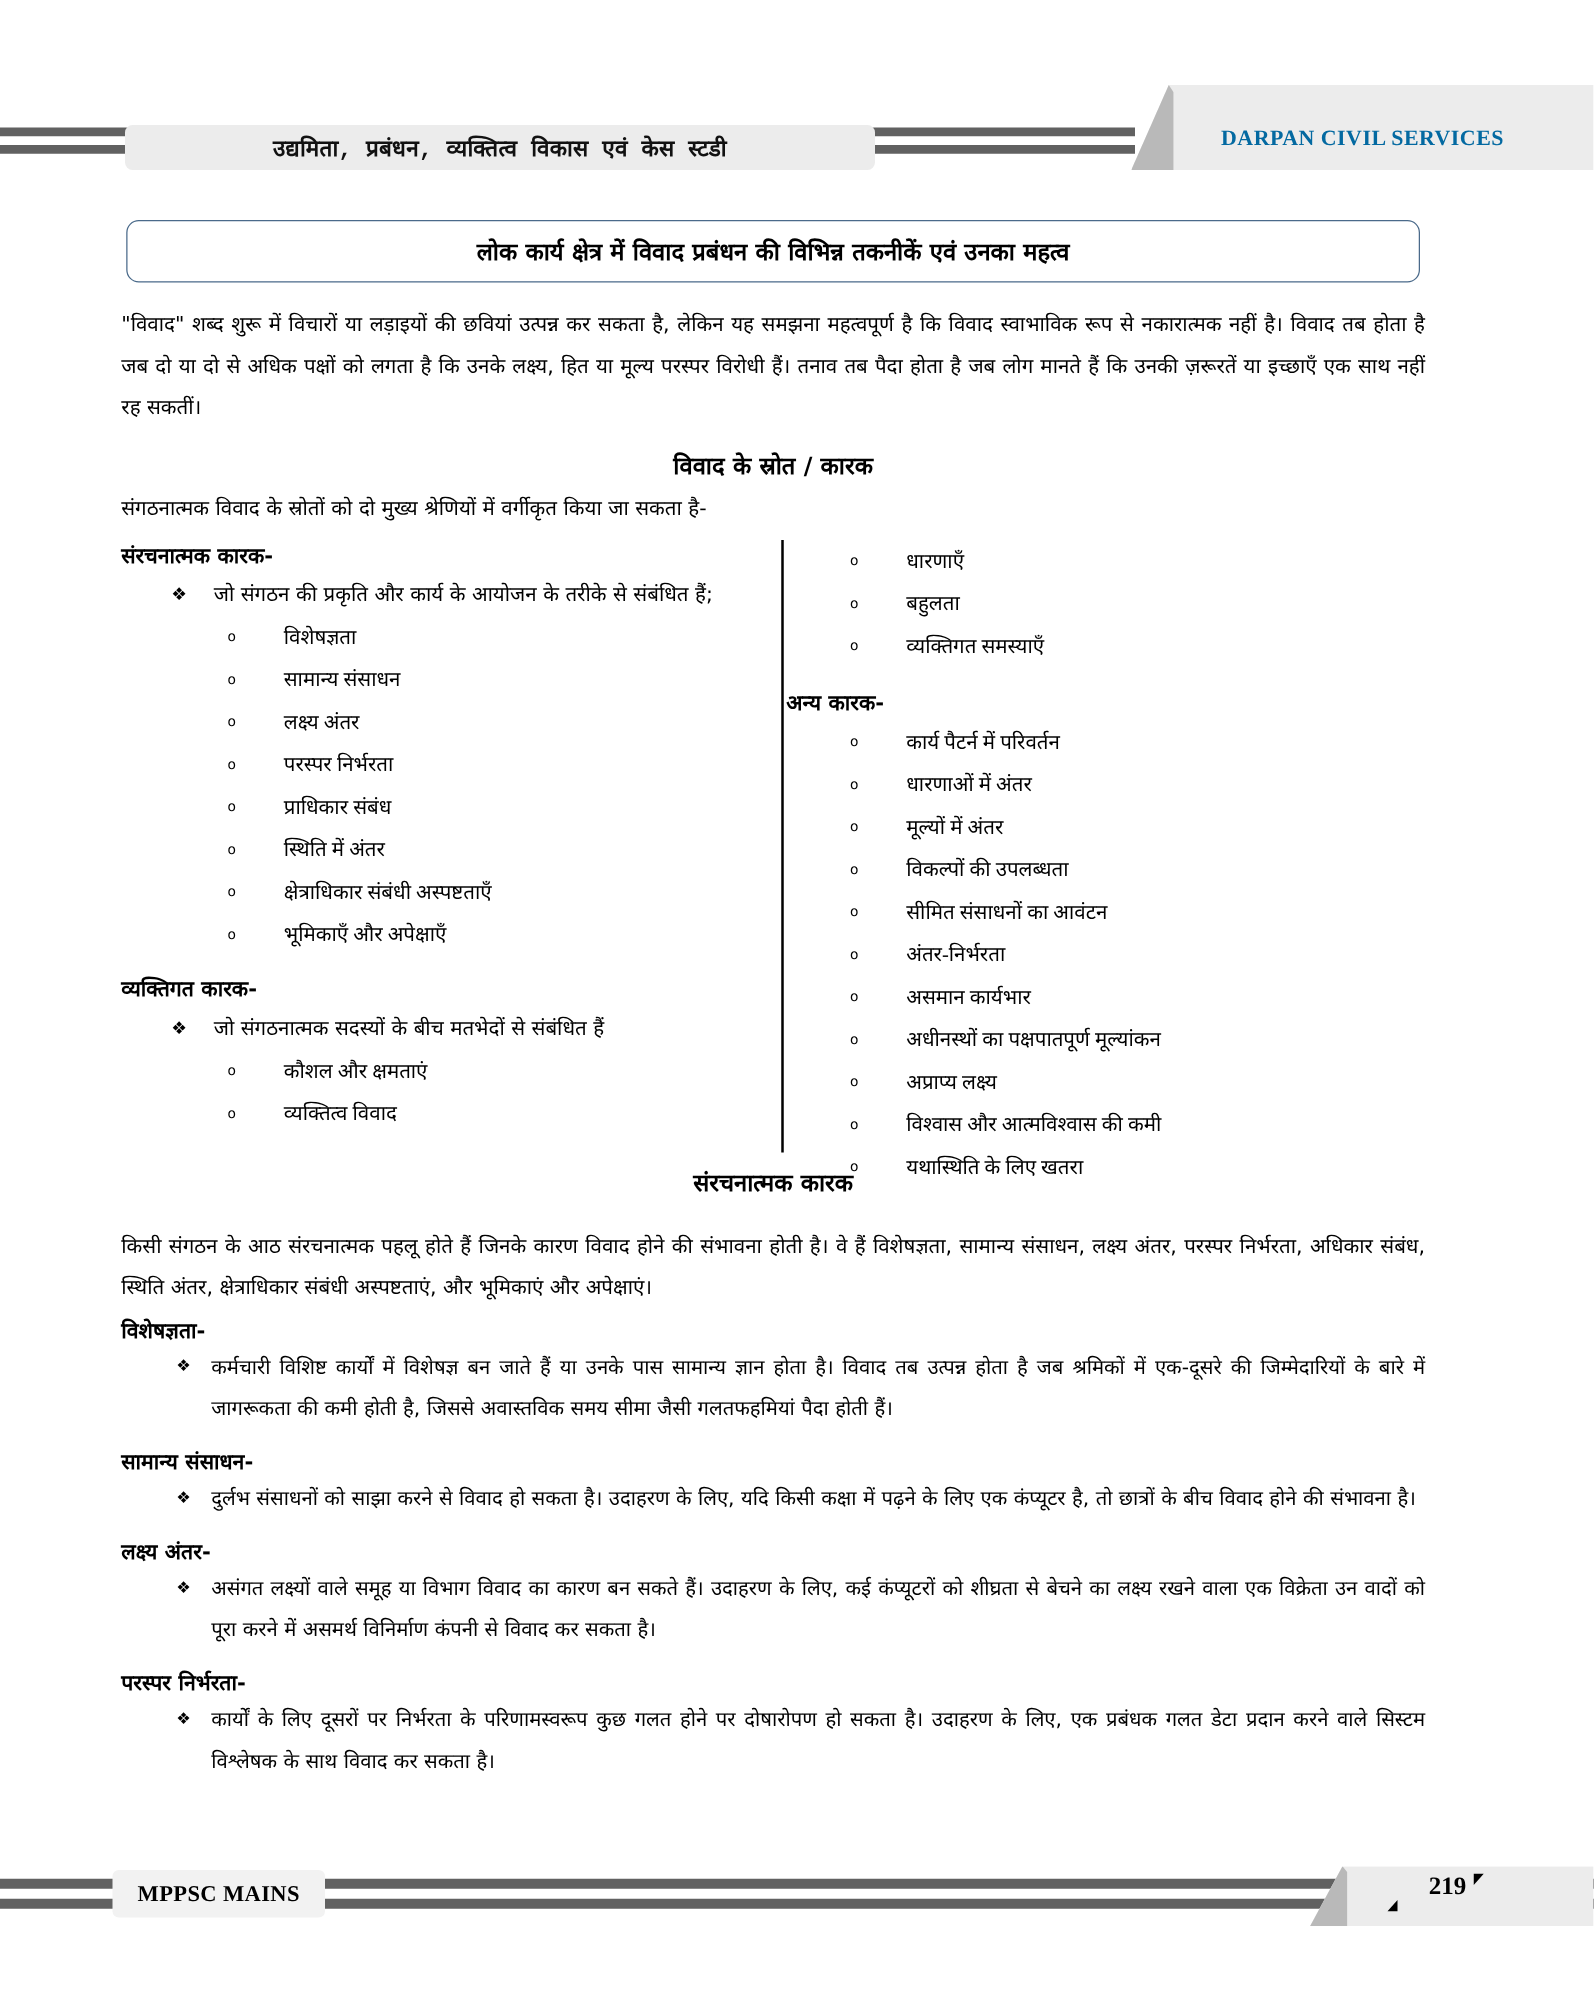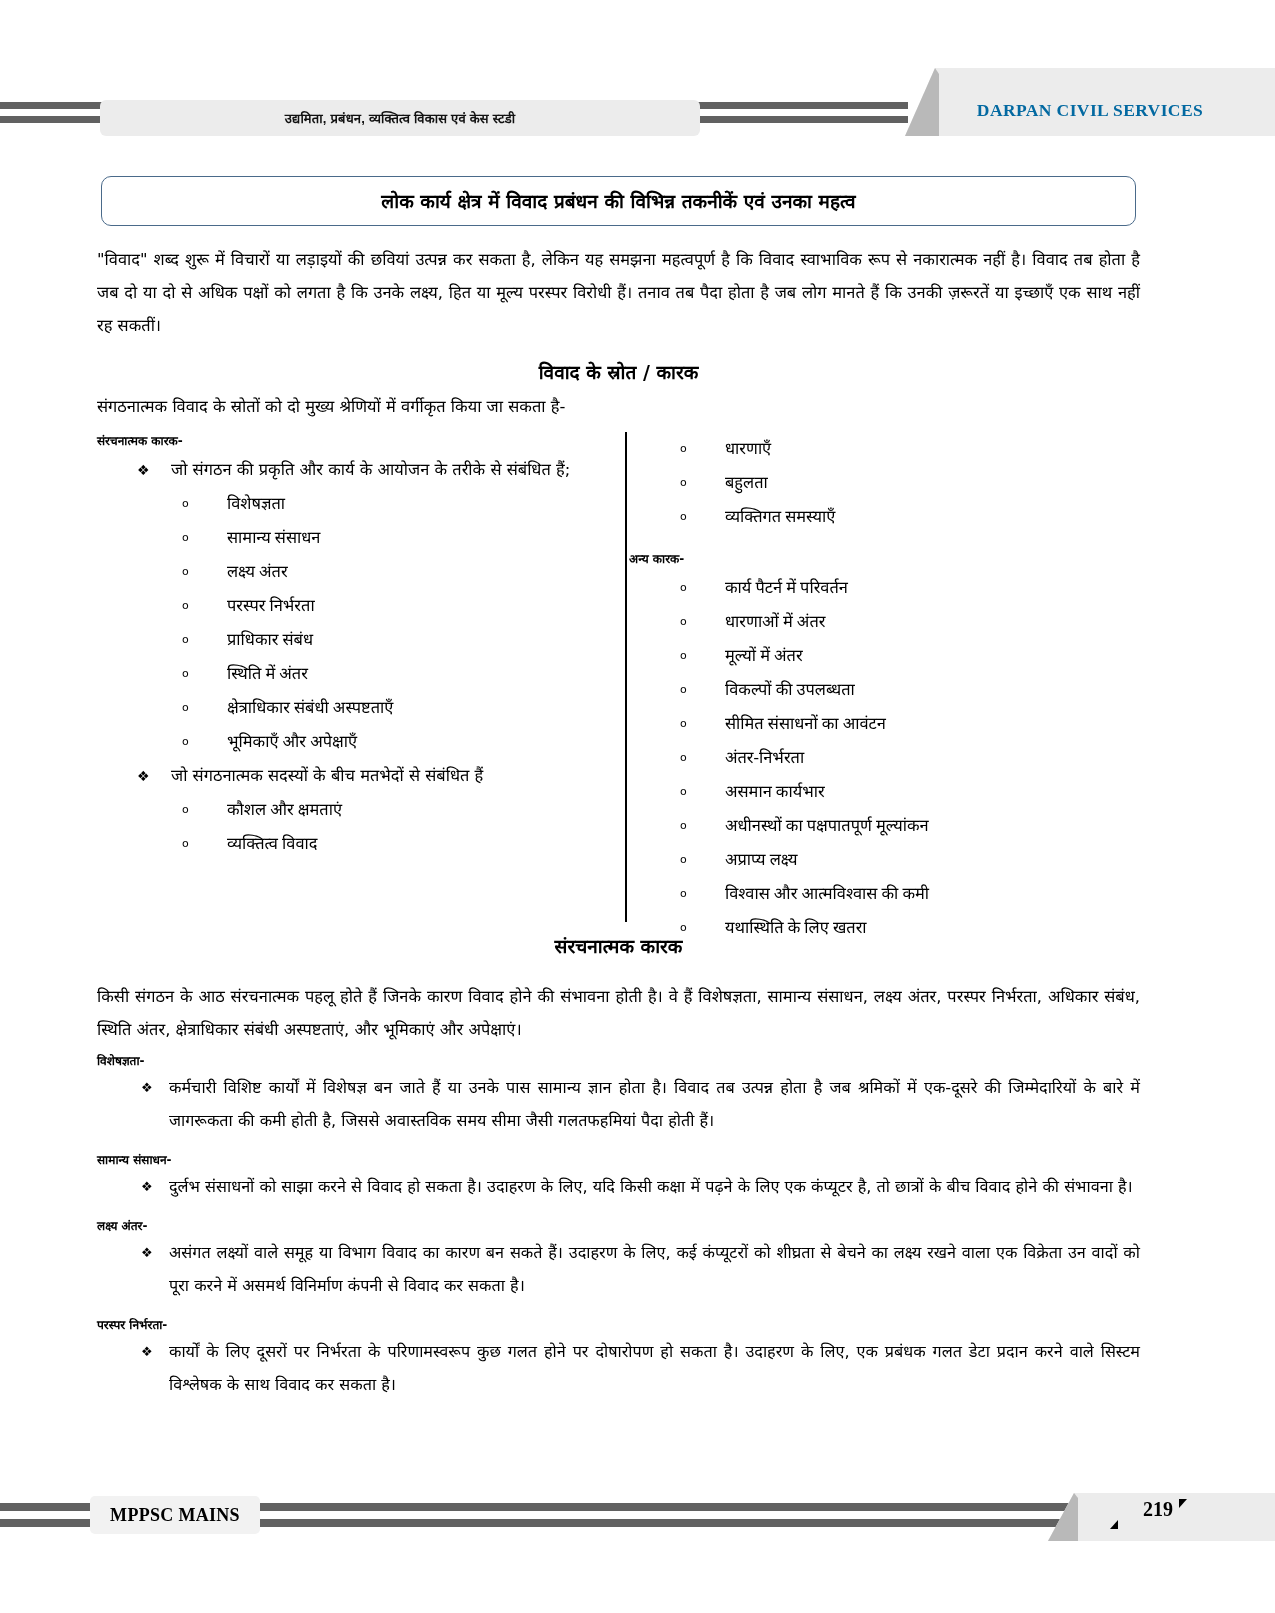--- a/index.html
+++ b/index.html
@@ -41,23 +41,23 @@
     top: 100px;
     width: 600px;
     height: 36px;
     background: #ececec;
     border-radius: 6px;
     display: flex;
     align-items: center;
     justify-content: center;
   }
   .hdr-pill-text {
-    font-family: Liberation Sans, sans-serif;
-    font-weight: bold;
-    font-size: 13px;
+    font-family: Liberation Mono, monospace;
+    font-weight: bold;
+    font-size: 18px;
     letter-spacing: 0.2px;
     white-space: nowrap;
     color: #111;
   }
 
   .hdr-right {
     position: absolute;
     left: 905px;
     top: 68px;
     width: 370px;
@@ -128,21 +128,21 @@
   .ctr-head {
     font-family: "DejaVu Sans", sans-serif;
     font-weight: bold;
     font-size: 19px;
     text-align: center;
     margin: 0;
   }
   .sub-head {
     font-family: "DejaVu Sans", sans-serif;
     font-weight: bold;
-    font-size: 12px;
+    font-size: 17px;
     margin: 0;
   }
 
   
   .cols {
     position: absolute;
     left: 97px;
     top: 432px;
     width: 1043px;
     height: 490px;
@@ -365,20 +365,21 @@
       <div class="lvl2">
         <span class="mark">o</span>
         <span class="txt">क्षेत्राधिकार संबंधी अस्पष्टताएँ</span>
       </div>
       <div class="lvl2">
         <span class="mark">o</span>
         <span class="txt">भूमिकाएँ और अपेक्षाएँ</span>
       </div>
     </div>
 
+    <p class="sub-head" style="margin-top:14px;margin-bottom:4px;">व्यक्तिगत कारक-</p>
 
     <div class="lvl1" style="padding-left:40px;">
       <span class="mark">❖</span>
       <span class="txt">जो संगठनात्मक सदस्यों के बीच मतभेदों से संबंधित हैं</span>
     </div>
 
     <div>
       <div class="lvl2">
         <span class="mark">o</span>
         <span class="txt">कौशल और क्षमताएं</span>

